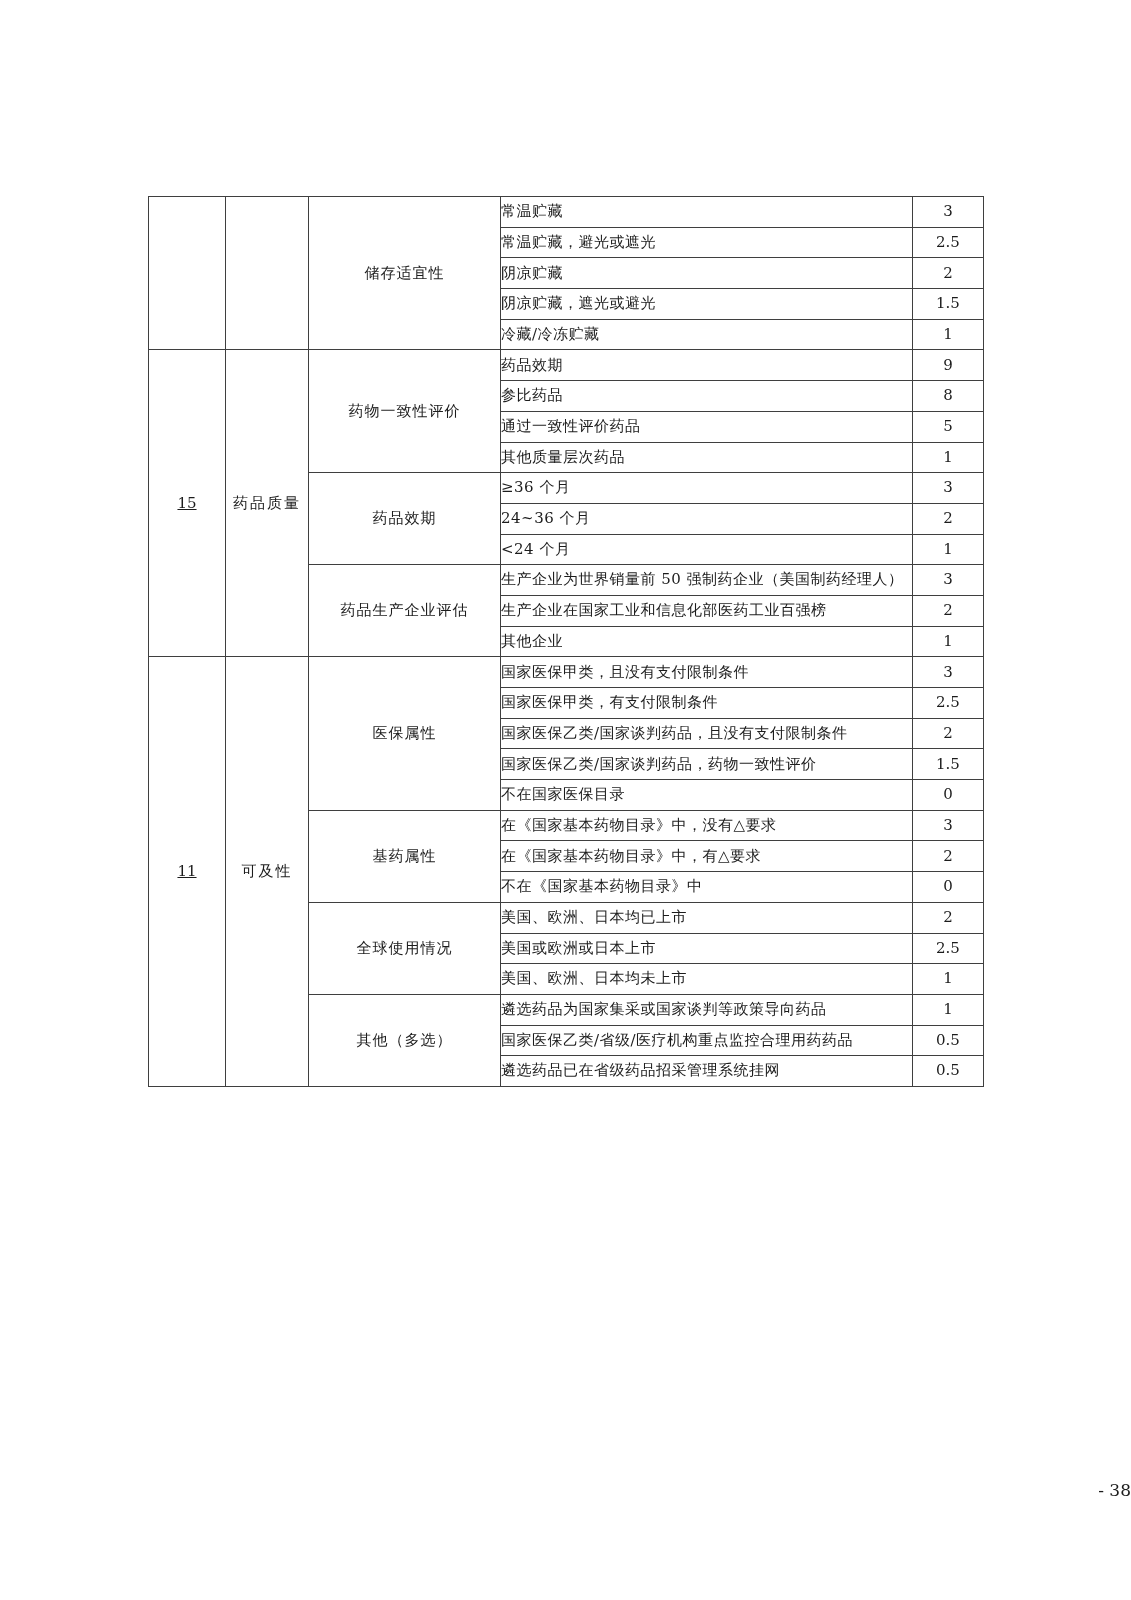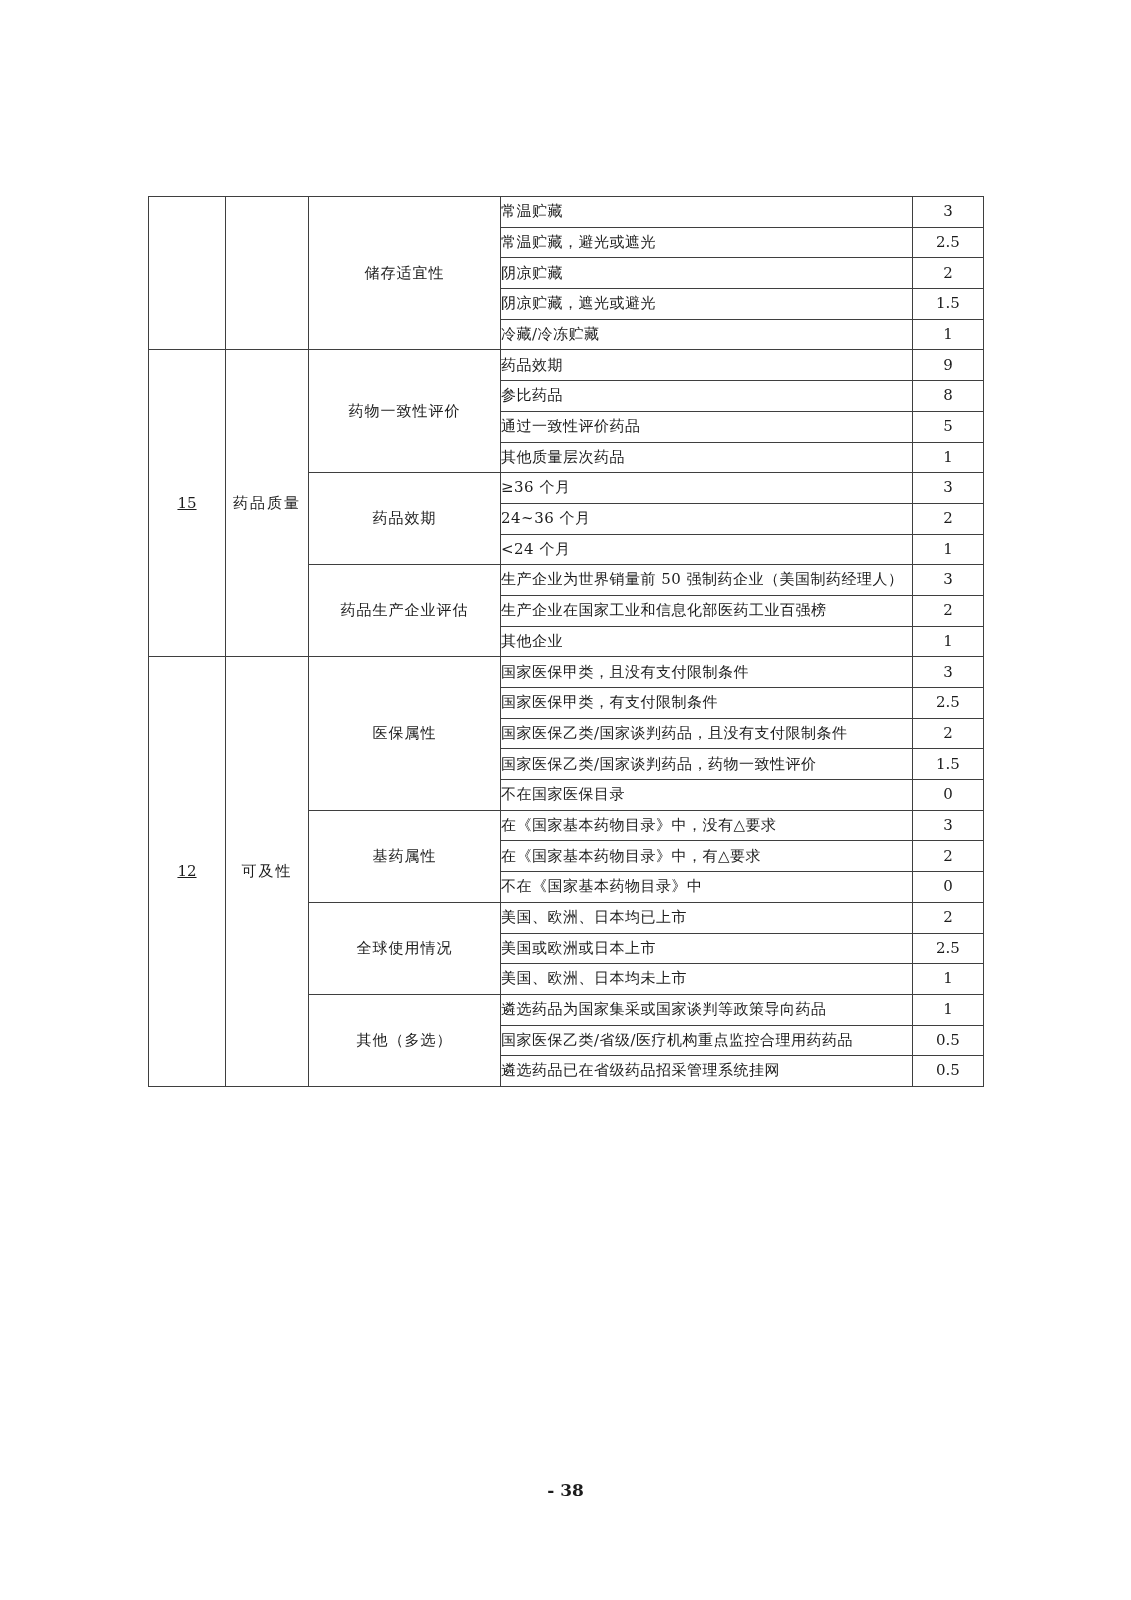--- a/index.html
+++ b/index.html
@@ -58,24 +58,23 @@
   }
   td.col-score {
     text-align: center;
     font-size: 16px;
   }
   .page-number {
     position: absolute;
     top: 1480px;
     left: 0;
     width: 100%;
-    text-align: center;
+    text-align: right;
     font-size: 17px;
     color: #1c1c1c;
-    font-weight: bold;
   }
 </style>
 </head>
 <body>
 
 <div class="page">
 
   <table class="rubric">
     <colgroup>
       <col style="width:77px">
@@ -150,21 +149,21 @@
     <tr>
       <td class="col-crit">生产企业在国家工业和信息化部医药工业百强榜</td>
       <td class="col-score">2</td>
     </tr>
     <tr>
       <td class="col-crit">其他企业</td>
       <td class="col-score">1</td>
     </tr>
 
     <tr>
-      <td class="col-weight" rowspan="14">12</td>
+      <td class="col-weight" rowspan="14">11</td>
       <td class="col-dim" rowspan="14">可及性</td>
       <td class="col-sub" rowspan="5">医保属性</td>
       <td class="col-crit">国家医保甲类，且没有支付限制条件</td>
       <td class="col-score">3</td>
     </tr>
     <tr>
       <td class="col-crit">国家医保甲类，有支付限制条件</td>
       <td class="col-score">2.5</td>
     </tr>
     <tr>

